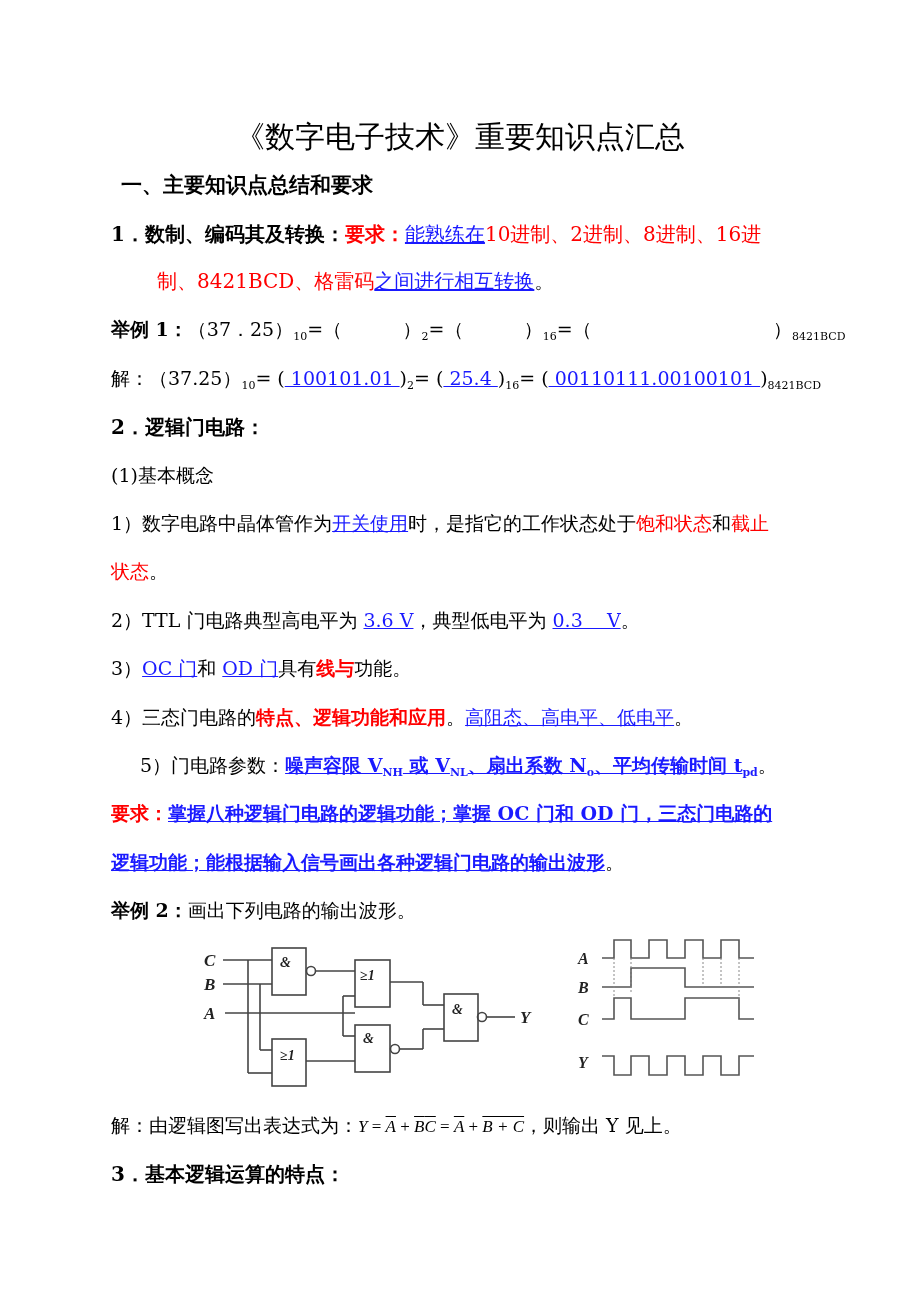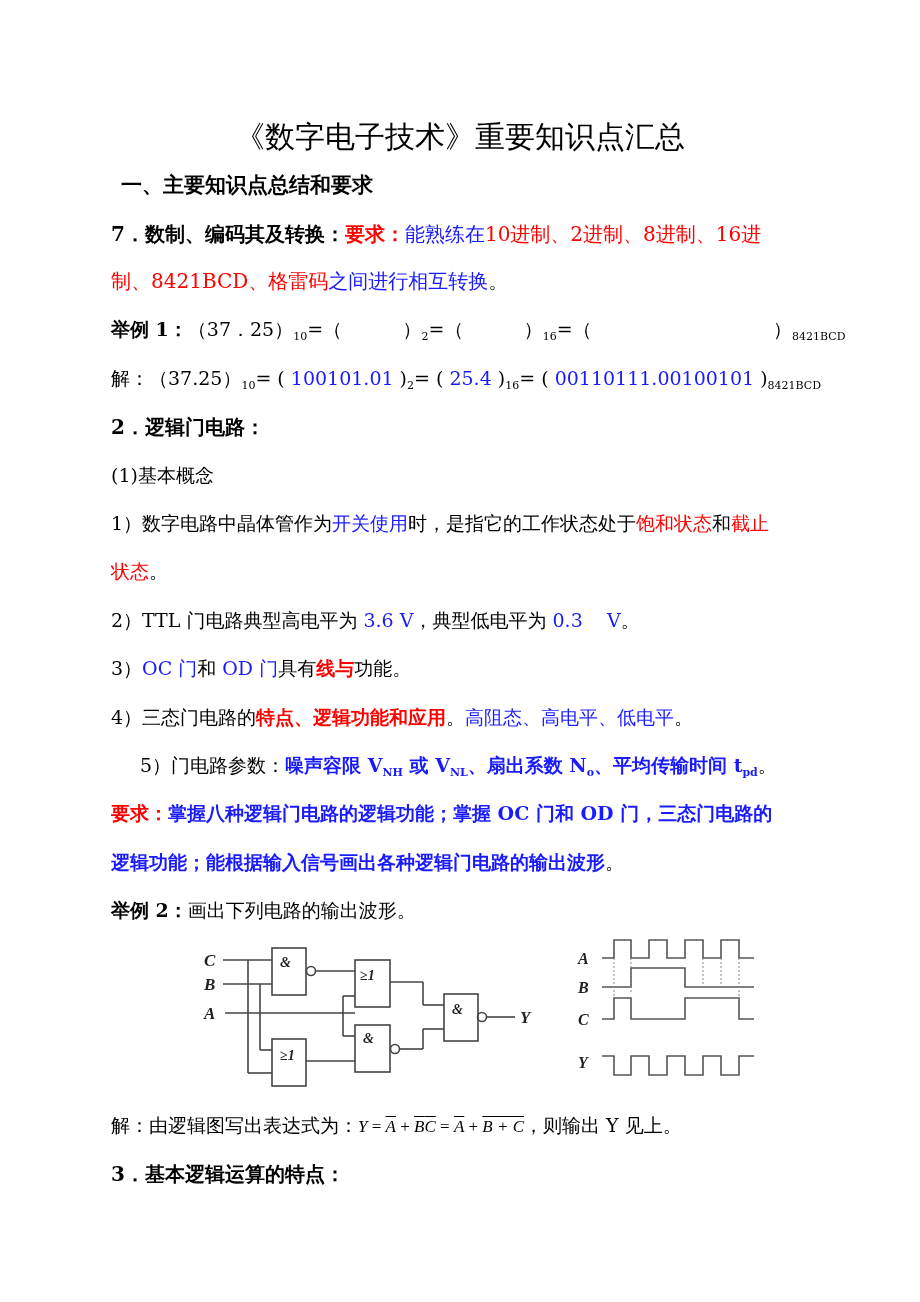--- a/index.html
+++ b/index.html
@@ -5,39 +5,39 @@
   html, body { margin:0; padding:0; background:#ffffff; }
   body { width:920px; height:1302px; position:relative; overflow:hidden;
          font-family:"DejaVu Serif","Liberation Serif",serif; color:#000; }
   .page { position:absolute; left:0; top:0; width:896px; height:1302px; }
   .line { position:absolute; left:111px; white-space:nowrap; font-size:19px; line-height:26px; }
   .title { position:absolute; left:0; width:920px; text-align:center; top:117px;
            font-size:30px; line-height:40px; font-family:"DejaVu Sans","Liberation Sans",sans-serif; }
   .h1 { font-size:21px; font-family:"DejaVu Sans","Liberation Sans",sans-serif; }
   .b { font-weight:bold; }
   .red { color:#ff0000; }
-  .blue { color:#1a1aff; }
+  .blue { color:#1a1aff;text-decoration:underline; }
   sub { font-size:11px; vertical-align:-4px; line-height:0; }
   .ov { text-decoration:overline; }
   .formula { font-family:"Liberation Serif",serif; font-style:italic; font-size:17px; }
   svg text { font-family:"Liberation Serif",serif; font-style:italic; font-weight:bold; }
 </style>
 </head>
 <body>
 
 <div class="page">
 
   <div class="title">《数字电子技术》重要知识点汇总</div>
 
   <div class="line h1 b" style="top:172px;margin-left:10px;">一、主要知识点总结和要求</div>
 
   <div class="line" style="top:221px; font-size:20px;">
-    <span class="b">7．数制、编码其及转换：</span><span class="red b">要求：</span><span class="blue">能熟练在</span><span class="red">10进制、2进制、8进制、16进</span>
+    <span class="b">1．数制、编码其及转换：</span><span class="red b">要求：</span><span class="blue">能熟练在</span><span class="red">10进制、2进制、8进制、16进</span>
   </div>
-  <div class="line" style="top:268px; font-size:20px;">
+  <div class="line" style="top:268px; font-size:20px;margin-left:46px;">
     <span class="red">制、8421BCD、格雷码</span><span class="blue">之间进行相互转换</span><span>。</span>
   </div>
 
   <div class="line" style="top:316px;">
     <span class="b">举例 1：</span><span>（37．25）</span><sub>10</sub><span style="white-space:pre">=（          ）</span><sub>2</sub><span style="white-space:pre">=（          ）</span><sub>16</sub><span style="white-space:pre">=（                              ）</span><sub>8421BCD</sub>
   </div>
 
   <div class="line" style="top:365px;">
     <span>解：</span><span>（37.25）</span><sub>10</sub><span style="white-space:pre">= (</span><span class="blue" style="white-space:pre"> 100101.01 </span>)<sub>2</sub><span style="white-space:pre">= (</span><span class="blue" style="white-space:pre"> 25.4 </span>)<sub>16</sub><span style="white-space:pre">= (</span><span class="blue" style="white-space:pre"> 00110111.00100101 </span>)<sub>8421BCD</sub>
   </div>

